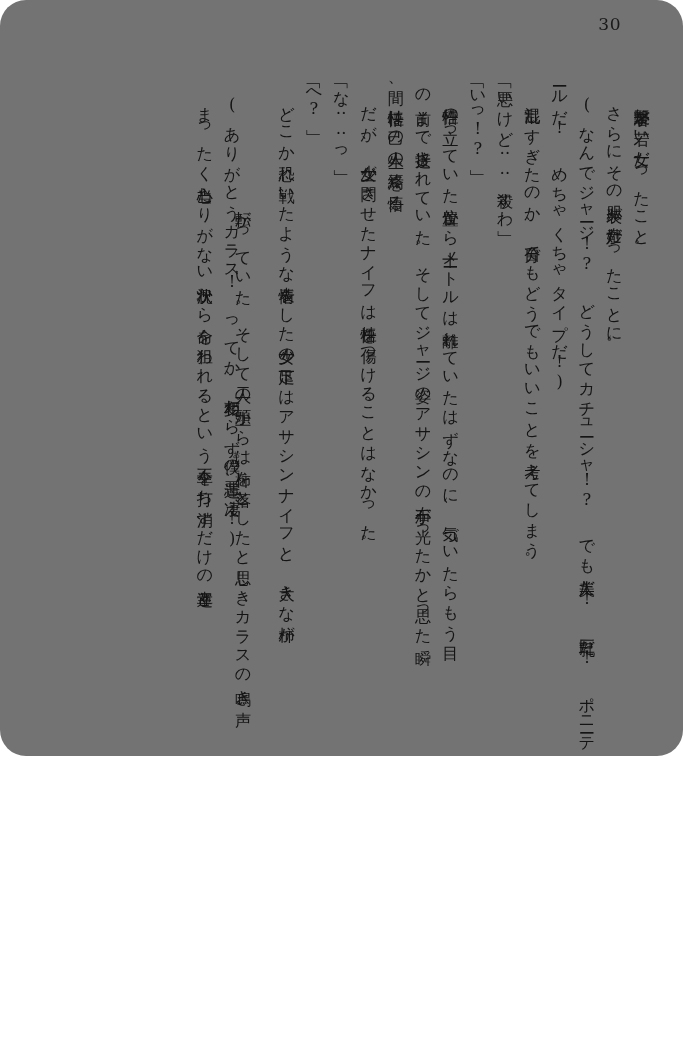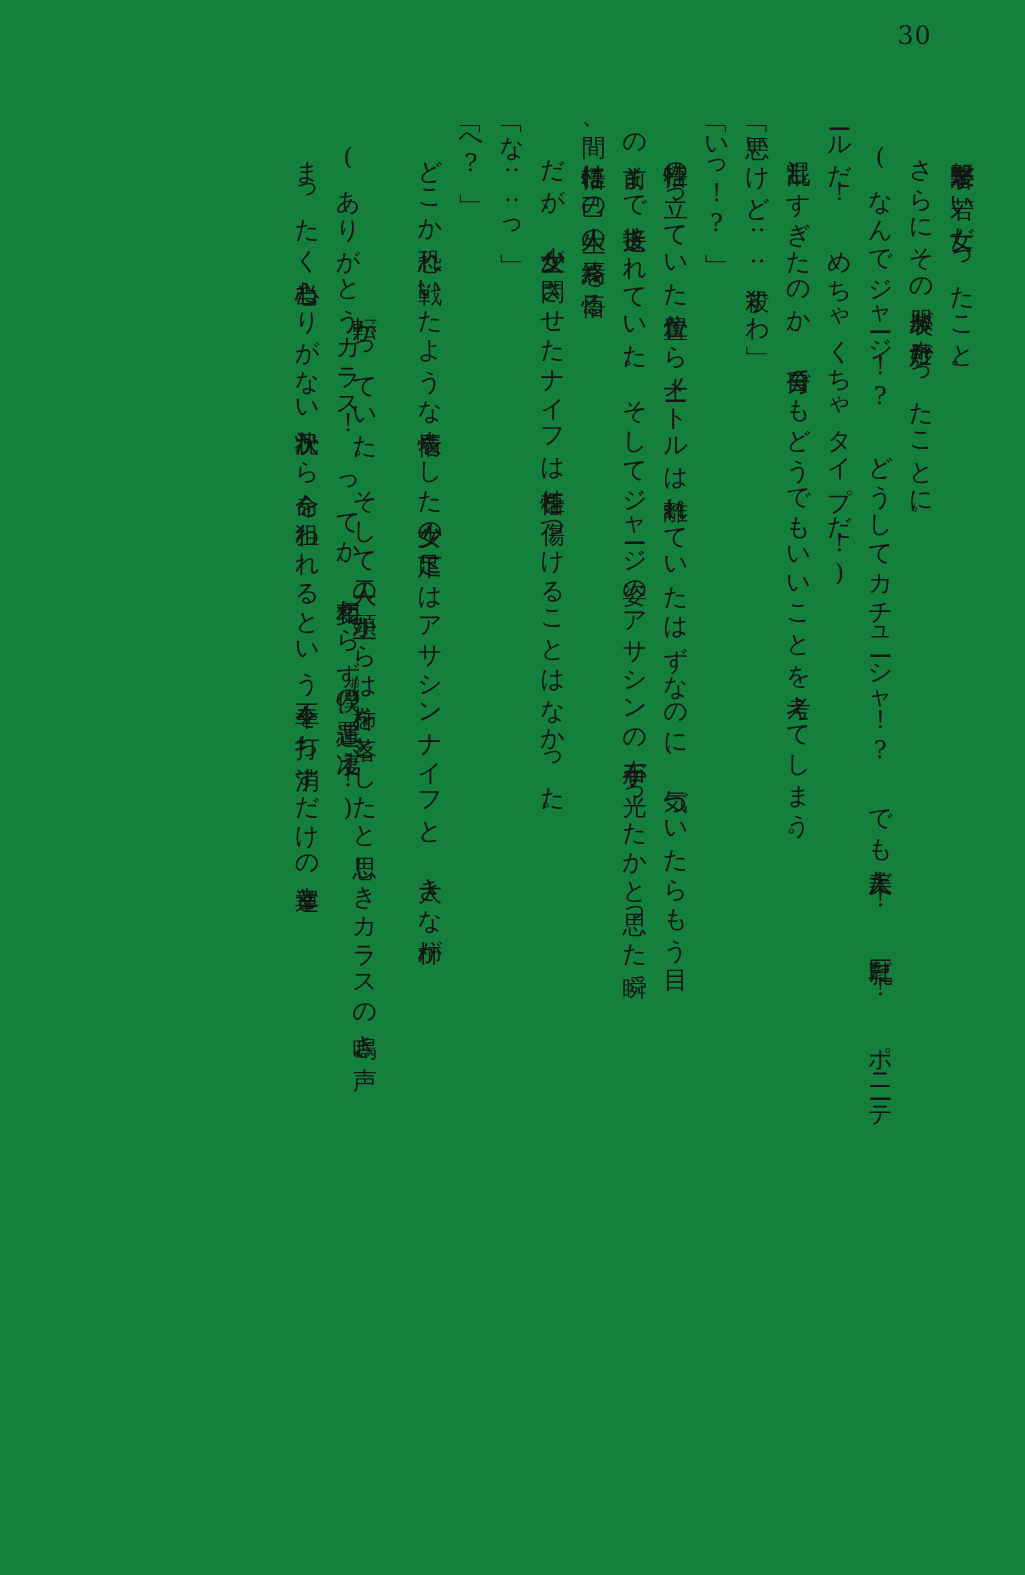--- a/index.html
+++ b/index.html
@@ -10,23 +10,24 @@
   body {
     width: 683px;
     height: 1050px;
     overflow: hidden;
     font-family: "DejaVu Serif", "Liberation Serif", serif;
     color: #111111;
   }
   .page {
     position: relative;
     width: 683px;
-    height: 1050px;
-    background: #15803d;
+    height: 756px;
+    background: #737373;
     box-sizing: border-box;
+    border-radius: 26px;
   }
   .page-number {
     position: absolute;
     top: 14px;
     right: 62px;
     font-size: 17px;
     font-family: "DejaVu Serif", "Liberation Serif", serif;
     color: #1a1a1a;
     letter-spacing: 0.5px;
   }

